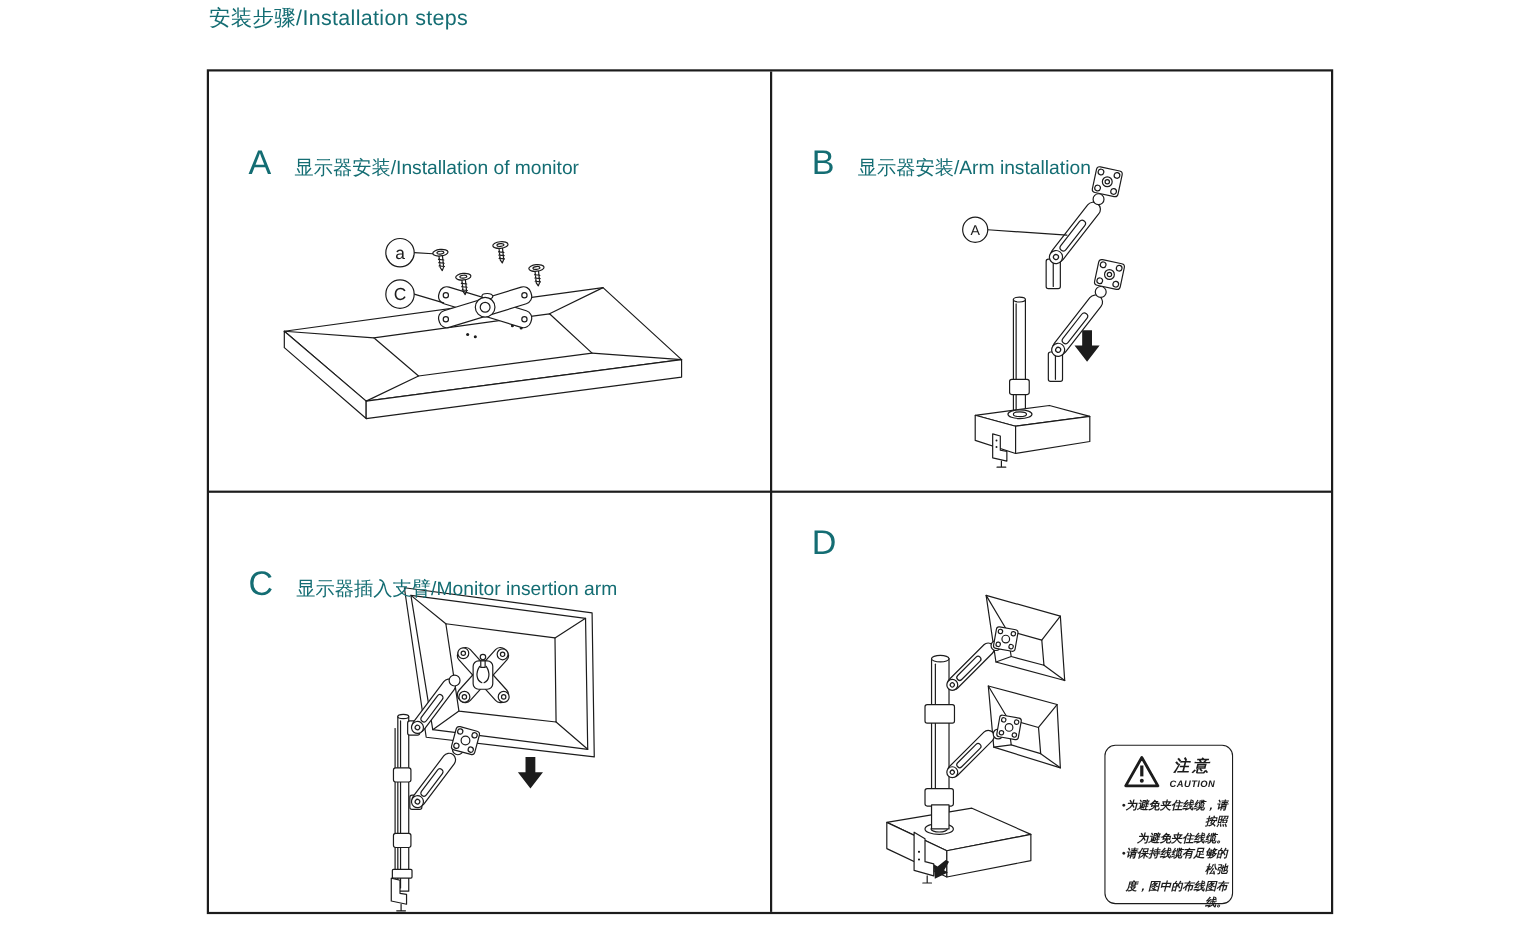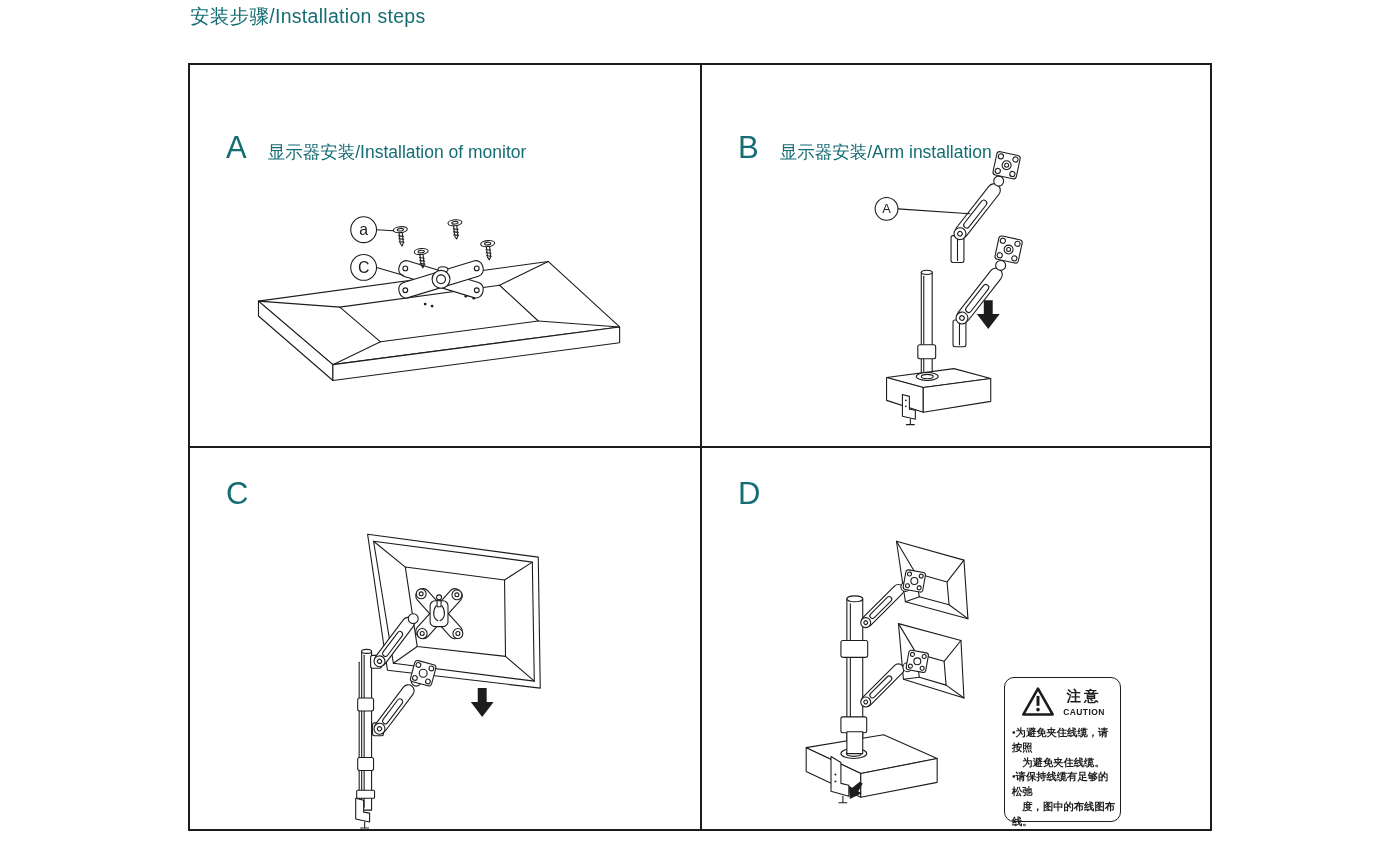--- a/index.html
+++ b/index.html
@@ -39,29 +39,30 @@
   .ln{fill:none;stroke:var(--line);stroke-width:1.1;stroke-linejoin:round;stroke-linecap:round;}
   .fw{fill:#ffffff;stroke:var(--line);stroke-width:1.1;stroke-linejoin:round;}
   .fb{fill:var(--line);stroke:none;}
   .dot{fill:var(--line);stroke:none;}
   .callout-text{fill:var(--line);font-size:16px;font-family:"Liberation Sans",sans-serif;}
   .callout-text.small{font-size:13px;}
   
   .caution{
     position:absolute;left:302px;top:229px;width:117px;height:145px;
     border:1.6px solid var(--line);border-radius:10px;background:#fff;
-    box-sizing:border-box;z-index:3;color:var(--line);
+    box-sizing:border-box;z-index:3;color:var(--line);font-style:italic;
   }
   .caution-head{display:flex;align-items:center;justify-content:center;gap:7px;margin-top:8px;}
   .caution-titles{display:flex;flex-direction:column;align-items:center;}
   .caution-zh{font-size:14.5px;font-weight:700;letter-spacing:3px;font-family:"Liberation Serif",serif;}
   .caution-en{font-size:8.5px;font-weight:700;letter-spacing:0.4px;margin-top:1px;}
   .caution-body{
     margin:9px 4px 0 7px;font-size:10.3px;line-height:14.8px;font-weight:600;
     font-family:"Liberation Serif",serif;
+    text-align:right;
   }
 </style>
 </head>
 <body>
 
 <div class="page-title">安装步骤/Installation steps</div>
 
 <div class="board">
   <div class="divider-v"></div>
   <div class="divider-h"></div>
@@ -181,20 +182,21 @@
         <line class="ln" x1="196.5" y1="145" x2="269" y2="150"></line>
         <circle class="fw" cx="185" cy="145" r="11.5"></circle>
         <text class="callout-text small" x="185" y="149.5" text-anchor="middle">A</text>
       </g>
     </svg>
   </div>
 
   <div class="cell c">
     <div class="panel-header">
       <span class="panel-letter">C</span>
+      <span class="panel-heading">显示器插入支臂/Monitor insertion arm</span>
     </div>
     <svg class="illus" width="510" height="381" viewBox="0 0 512 384">
       <defs>
         <g id="c-arm">
           <rect class="fw" x="-4" y="-6" width="58" height="12" rx="6"></rect>
           <rect class="fw" x="7" y="-2.8" width="30" height="5.6" rx="2.8"></rect>
           <circle class="fw" r="5.5"></circle>
           <circle class="ln" r="2.1"></circle>
         </g>
         <g id="c-head">

